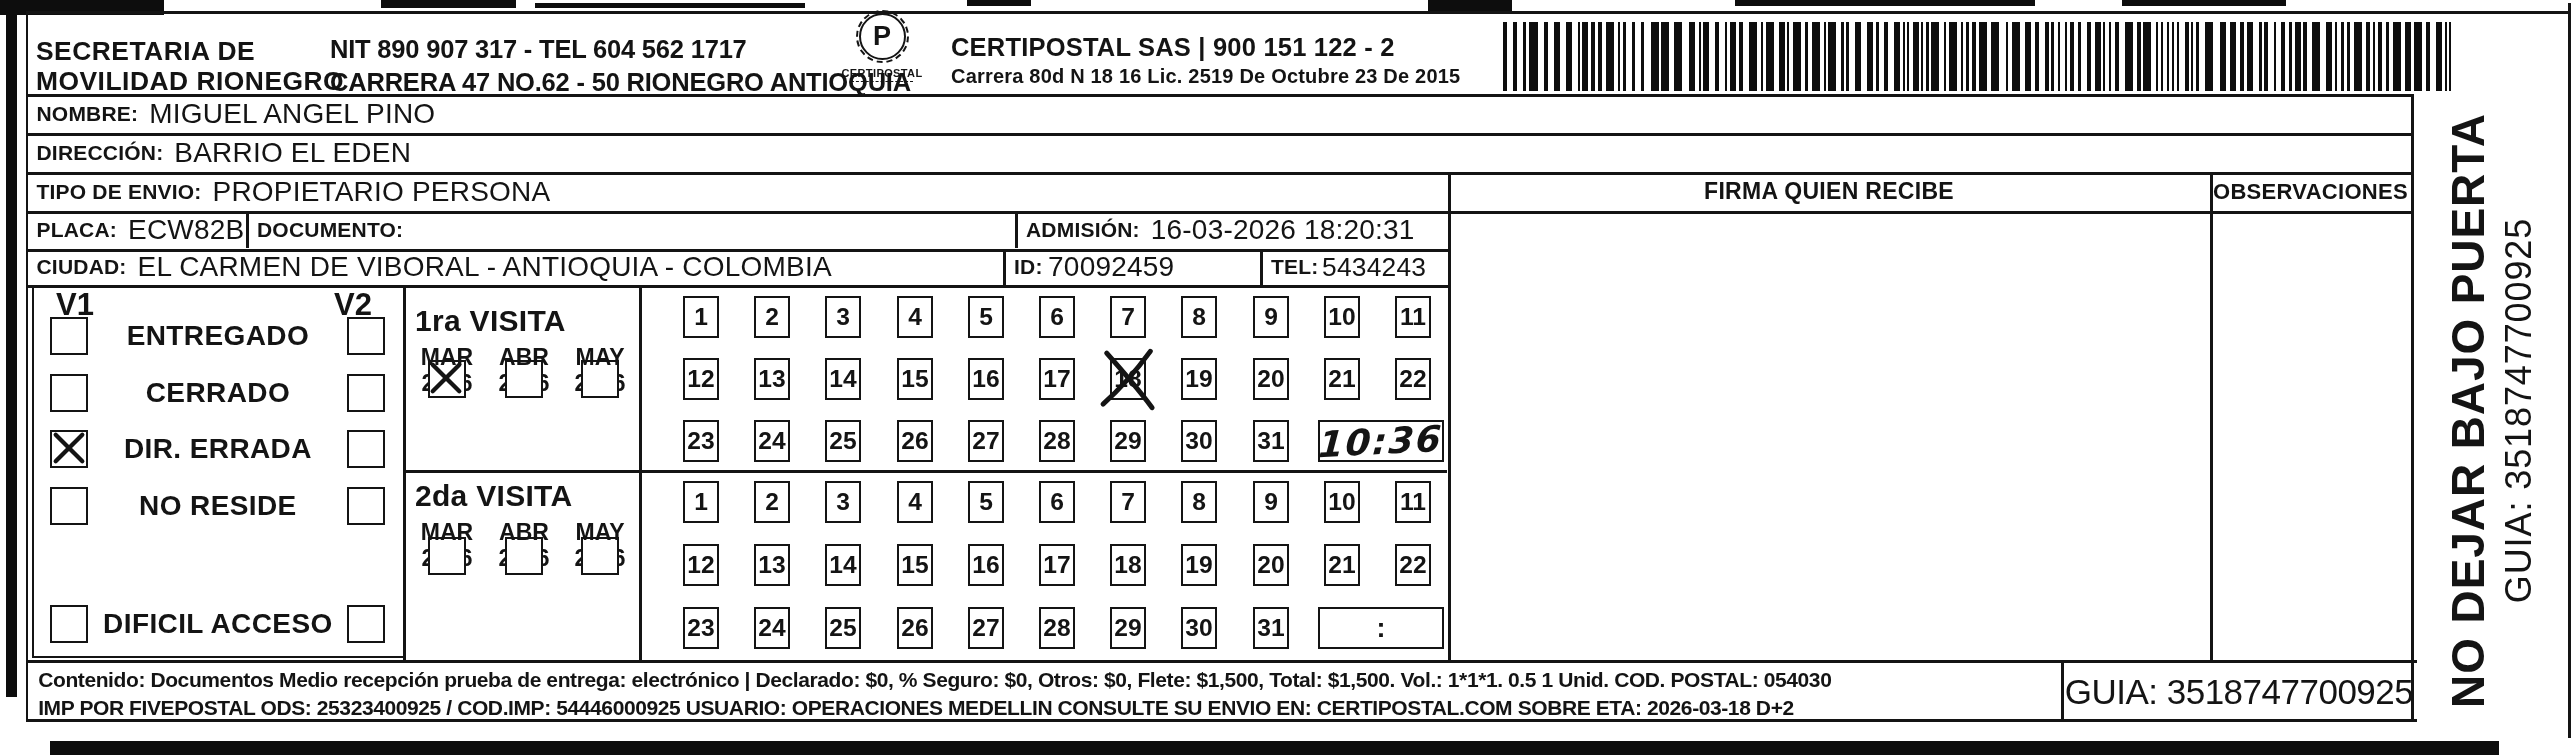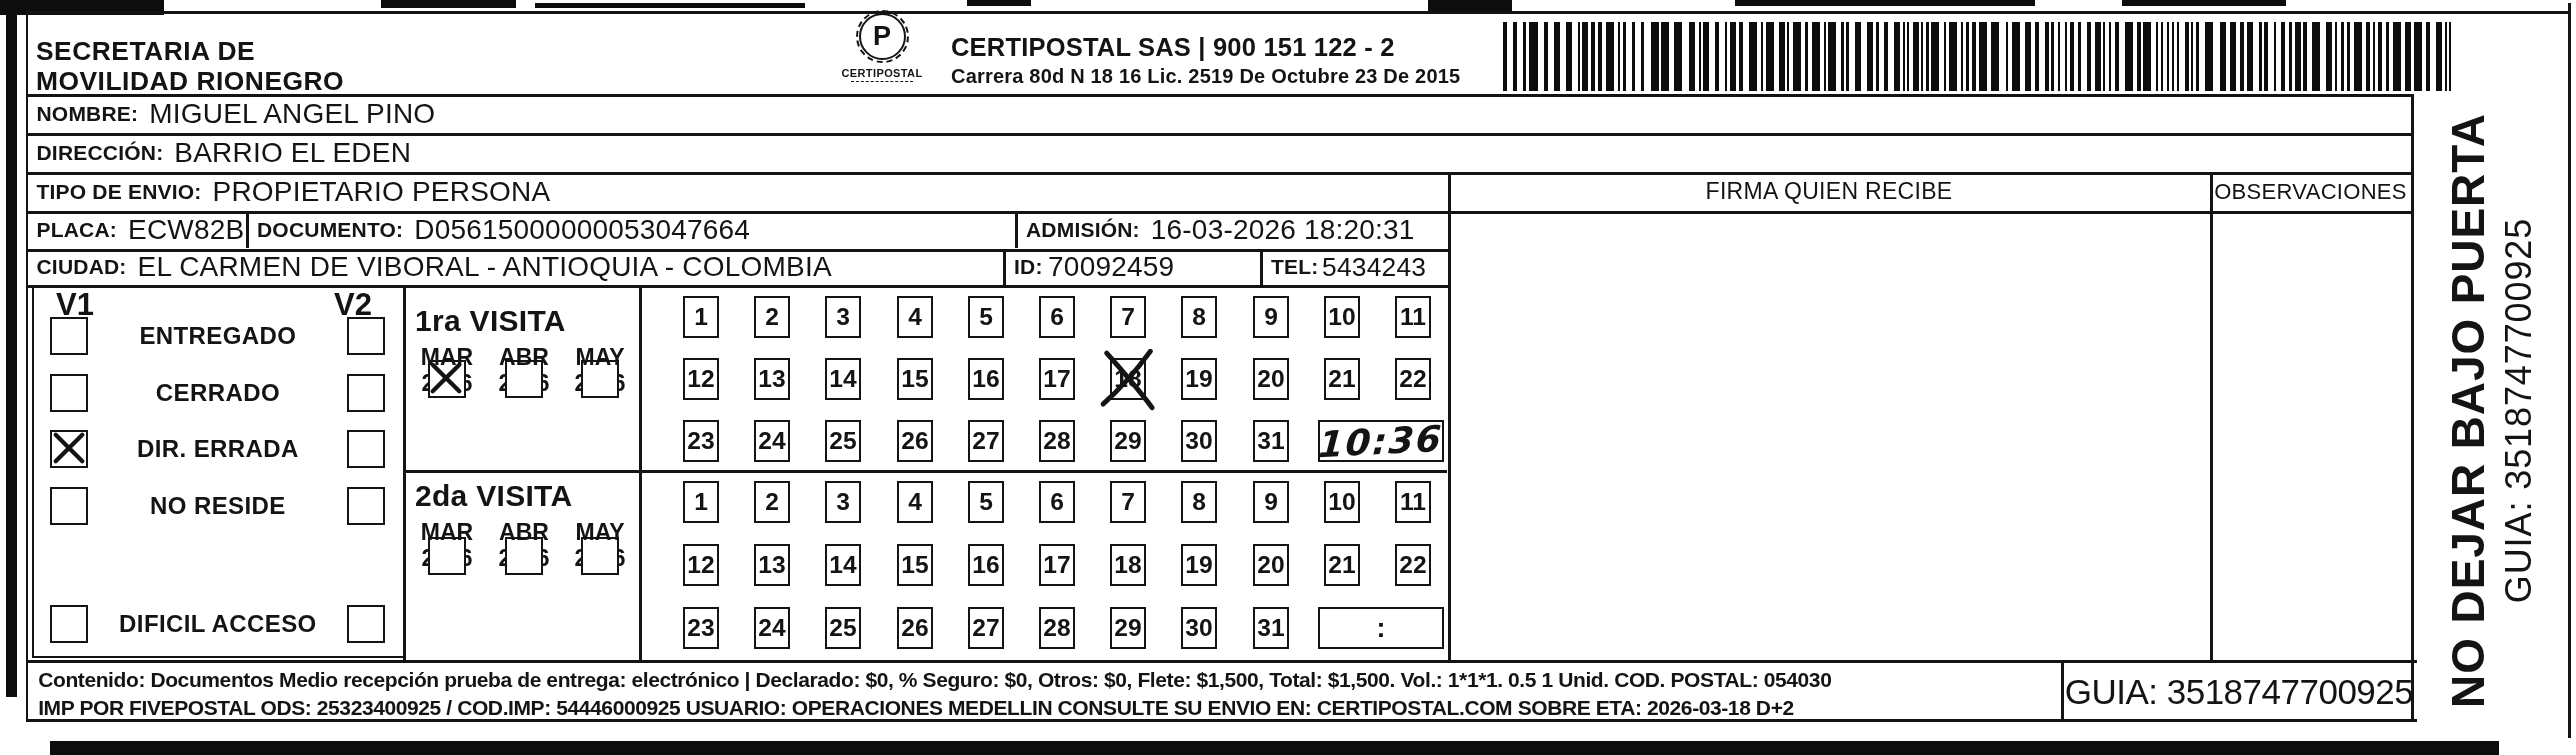--- a/index.html
+++ b/index.html
@@ -22,27 +22,27 @@
   .logo-circle { width:47px; height:47px; margin:0 auto; border:2.7px solid #141414; outline:2.7px dashed #141414; outline-offset:1.8px;
     border-radius:50%; display:flex; align-items:center; justify-content:center; font-size:27px; font-weight:700; box-sizing:border-box; }
   .logo-text { font-size:11px; font-weight:700; letter-spacing:0.4px; margin-top:7.3px; }
   .logo-line { width:62px; height:0; margin:1.8px auto 0; border-bottom:1.8px dashed #141414; }
   .barcode { position:absolute; left:1503px; top:22px; width:956px; height:69px; }
 
   
   .cell { position:absolute; display:flex; align-items:center; gap:11px; padding-left:11px; box-sizing:border-box; white-space:nowrap; overflow:visible; }
   .lbl { font-size:21px; font-weight:700; letter-spacing:0.2px; }
   .val { font-size:28px; font-weight:500; letter-spacing:0.2px; }
-  .colhead { position:absolute; display:flex; align-items:center; justify-content:center; font-size:23px; font-weight:400; letter-spacing:0.3px;text-align:right; }
+  .colhead { position:absolute; display:flex; align-items:center; justify-content:center; font-size:23px; font-weight:700; letter-spacing:0.3px;text-align:right; }
 
   
   .status-box { position:absolute; left:32px; top:285px; width:373px; height:373px; border:2.7px solid #141414; box-sizing:border-box; }
   .vhead { position:absolute; top:0px; font-size:31px; font-weight:700; }
   .status-row { position:absolute; left:16.4px; width:335px; height:40px; display:flex; align-items:center; }
-  .status-row .txt { flex:1; text-align:center; font-size:24px; font-weight:700; letter-spacing:0.4px; }
+  .status-row .txt { flex:1; text-align:center; font-size:28px; font-weight:700; letter-spacing:0.4px; }
   .cb { position:relative; width:38px; height:38px; border:2.7px solid #141414; box-sizing:border-box; background:#fff; flex:none; }
   .cb svg { position:absolute; left:-2.7px; top:-2.7px; width:38px; height:38px; }
 
   
   .visit { position:absolute; left:406px; width:233px; }
   .visit-title { position:absolute; left:9px; font-size:30px; font-weight:700; letter-spacing:0.3px; white-space:nowrap; }
   .month-col { position:absolute; width:64px; text-align:center; }
   .month-col .cb { margin:0 auto; }
   .month-name, .month-year { font-size:23px; font-weight:700; line-height:25.5px; }
 
@@ -104,20 +104,24 @@
   <div class="vl" style="left:403px;top:285px;height:375px;"></div>
   <div class="vl" style="left:639px;top:285px;height:375px;"></div>
   <div class="vl" style="left:1448px;top:172px;height:490px;"></div>
   <div class="vl" style="left:2210px;top:172px;height:490px;"></div>
   <div class="vl" style="left:2411px;top:94px;height:628px;"></div>
   <div class="vl" style="left:2061px;top:662px;height:57px;"></div>
 
   <div class="hdr-block sender">
     <div>SECRETARIA DE</div>
     <div>MOVILIDAD RIONEGRO</div>
+  </div>
+  <div class="hdr-block nitblk">
+    <div>NIT 890 907 317 - TEL 604 562 1717</div>
+    <div>CARRERA 47 NO.62 - 50 RIONEGRO ANTIOQUIA</div>
   </div>
   <div class="logo">
     <div class="logo-circle">
       <span>P</span>
     </div>
     <div class="logo-text">CERTIPOSTAL</div>
     <div class="logo-line"></div>
   </div>
   <div class="hdr-block company">
     <div class="c1">CERTIPOSTAL SAS | 900 151 122 - 2</div>
@@ -251,21 +255,20 @@
   </div>
   <div class="colhead" style="left:1448px;top:172px;width:762px;height:39px;">FIRMA QUIEN RECIBE</div>
   <div class="colhead" style="left:2210px;top:172px;width:201px;height:39px;font-size:22px;">OBSERVACIONES</div>
 
   <div class="cell" style="left:25.5px;top:211px;width:242px;height:37px;">
     <span class="lbl">PLACA:</span>
     <span class="val">ECW82B</span>
   </div>
   <div class="cell" style="left:246px;top:211px;width:769px;height:37px;">
     <span class="lbl">DOCUMENTO:</span>
-    <span class="val">D05615000000053047664</span>
   </div>
   <div class="cell" style="left:1015px;top:211px;width:433px;height:37px;">
     <span class="lbl">ADMISIÓN:</span>
     <span class="val">16-03-2026 18:20:31</span>
   </div>
   <div class="cell" style="left:25.5px;top:249px;width:978px;height:36px;">
     <span class="lbl">CIUDAD:</span>
     <span class="val">EL CARMEN DE VIBORAL - ANTIOQUIA - COLOMBIA</span>
   </div>
   <div class="cell" style="left:1003px;top:249px;width:257px;height:36px;gap:5.5px;">

